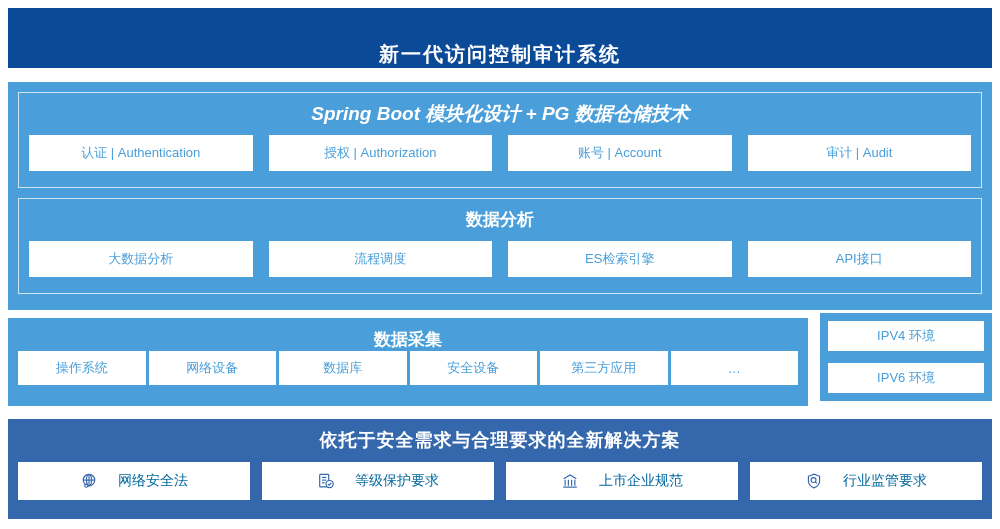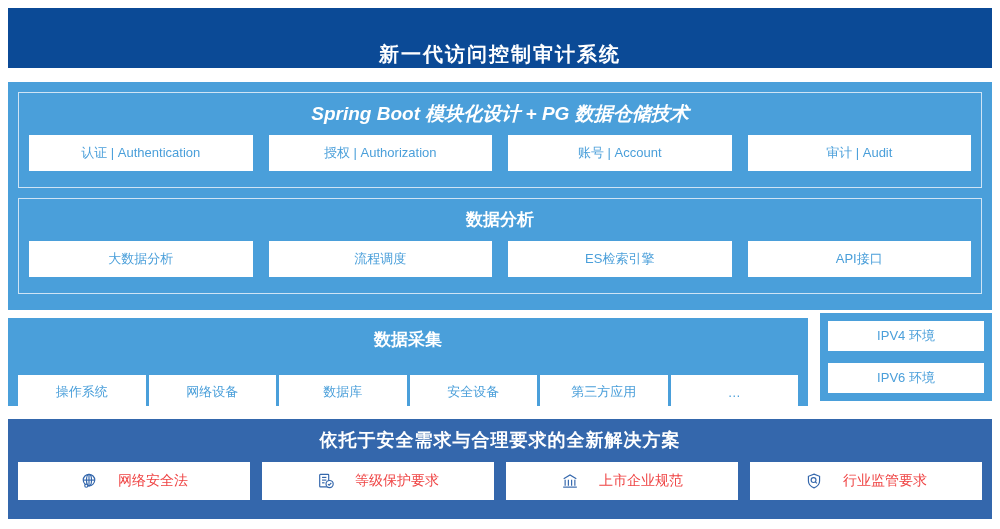--- a/index.html
+++ b/index.html
@@ -119,21 +119,21 @@
     left: 10px; right: 10px; top: 9px; bottom: 9px;
     border: none;
   }
   #collect-panel .group-title {
     font-size: 17px;
     line-height: 22px;
     margin-top: 2px;
   }
   #collect-panel .box-row {
     padding: 0;
-    margin-top: 24px;
+    margin-top: 0;
     gap: 3px;
     text-align: right;
   }
   #collect-panel .white-box { height: 34px; }
 
   
   #ipv-panel {
     left: 820px;
     top: 313px;
     width: 172px;
@@ -169,21 +169,21 @@
     line-height: 24px;
     letter-spacing: 1px;
   }
   #compliance-panel .box-row {
     padding: 0;
     margin-top: 10px;
     gap: 12px;
   }
   #compliance-panel .white-box {
     height: 38px;
-    color: #ef4444;
+    color: #0369a1;
     font-size: 14px;
     gap: 20px;
   }
   .cb-icon {
     width: 18px;
     height: 18px;
     display: inline-flex;
     align-items: center;
     justify-content: center;
     flex: none;

